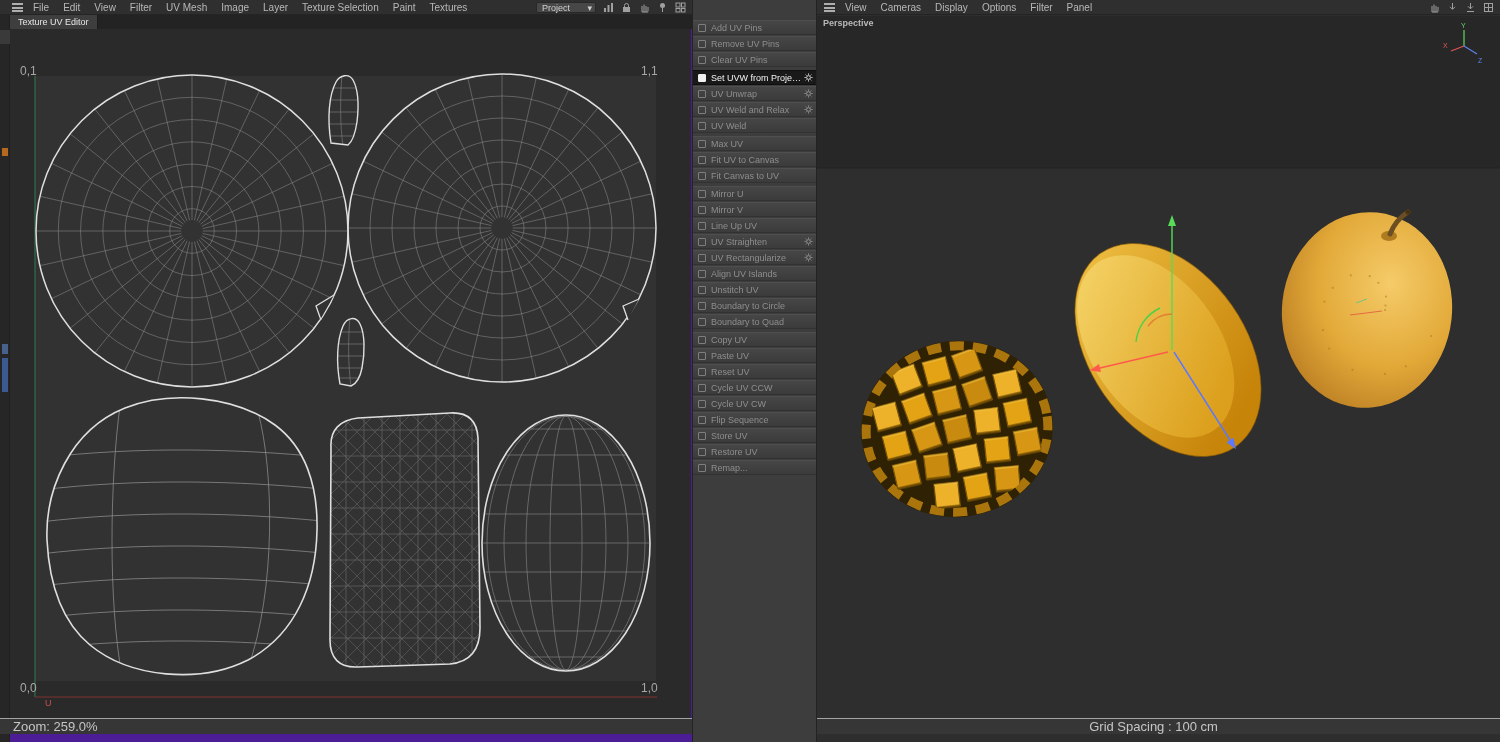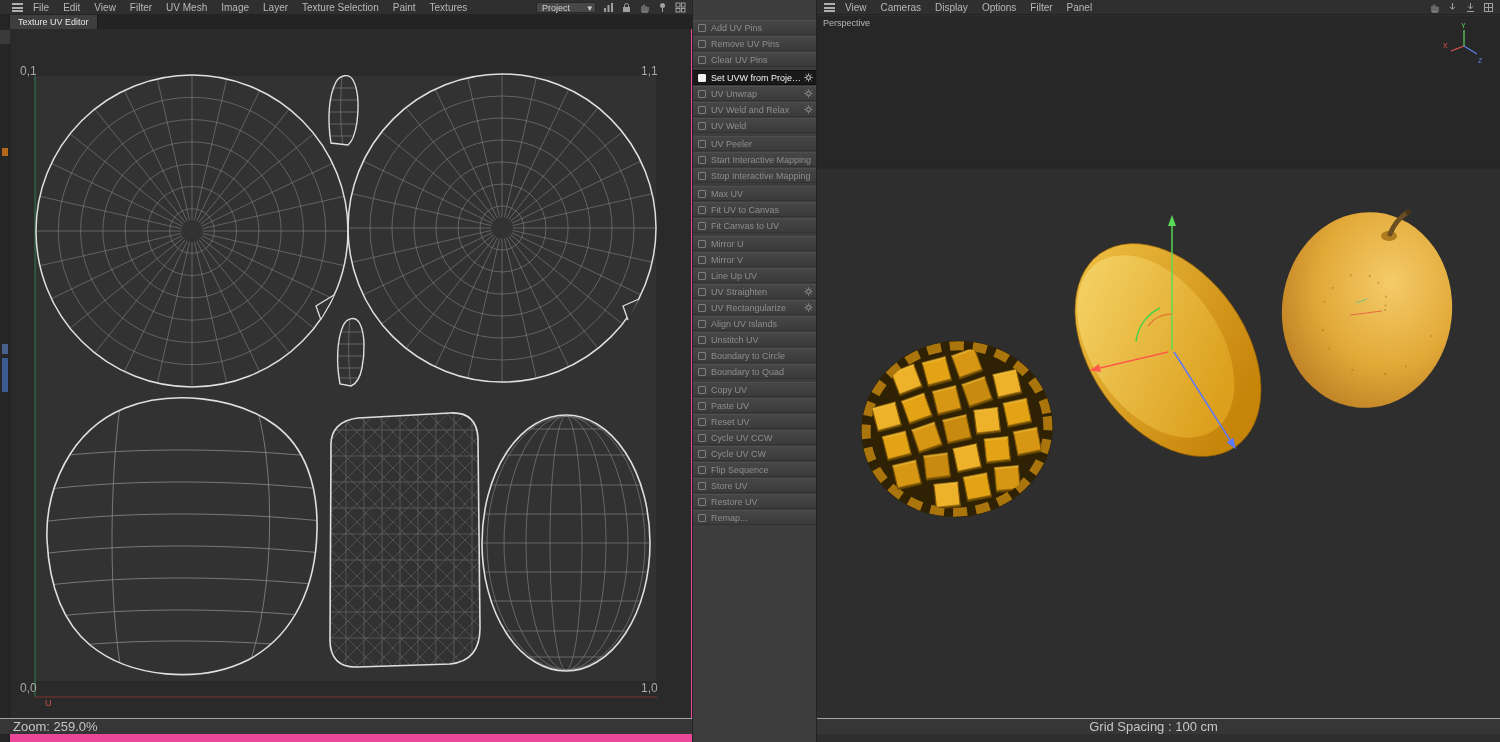--- a/index.html
+++ b/index.html
@@ -1,20 +1,20 @@
 <!DOCTYPE html>
 <html><head>
 <meta charset="utf-8">
 <style>
   *{margin:0;padding:0;box-sizing:border-box;}
   html,body{width:1500px;height:742px;background:#222;overflow:hidden;
     font-family:"Liberation Sans",sans-serif;-webkit-font-smoothing:antialiased;}
   #app{position:relative;width:1500px;height:742px;}
   .pane{position:absolute;top:0;height:742px;}
-  #left-pane{left:0;width:692px;background:#ec4899;}
+  #left-pane{left:0;width:692px;background:#4c1d95;}
   #cmd-pane{left:692px;width:125px;background:#3d3d3d;border-left:1px solid #232323;border-right:1px solid #232323;}
   #view-pane{left:817px;width:683px;background:#2e2e2e;}
 
   .menubar{position:absolute;top:0;left:0;right:0;height:15px;background:#2f2f2f;
     display:flex;align-items:center;color:#b8b8b8;font-size:10px;border-bottom:1px solid #242424;z-index:5;}
   .menu-items{display:flex;align-items:center;}
   .menu-item{padding:0 7px;cursor:default;white-space:nowrap;}
   .hamburger{display:inline-block;width:11px;height:9px;border-top:2px solid #aeaeae;border-bottom:2px solid #aeaeae;position:relative;margin:0 3px 0 12px;flex:none;}
   .hamburger::after{content:"";position:absolute;left:0;right:0;top:2.5px;height:2px;background:#aeaeae;}
   #view-pane .hamburger{margin-left:7px;}
@@ -50,21 +50,21 @@
     color:#8e8e8e;font-size:9px;cursor:default;white-space:nowrap;}
   .cmd-row.enabled{background:#191919;border-top-color:#0f0f0f;border-bottom-color:#0f0f0f;color:#f2f2f2;}
   .cmd-icon{flex:none;width:8px;height:8px;border:1px solid #7e7e7e;margin-right:5px;border-radius:1px;}
   .cmd-row.enabled .cmd-icon{border-color:#f0f0f0;background:#f0f0f0;}
   .cmd-label{overflow:hidden;text-overflow:ellipsis;}
   .cmd-gear{margin-left:auto;color:#9a9a9a;display:inline-flex;}
   .cmd-row.enabled .cmd-gear{color:#e6e6e6;}
 
   
   #vp-svg{position:absolute;left:0;top:16px;}
-  #perspective-label{position:absolute;left:6px;top:18px;font-size:9px;color:#b8b8b8;z-index:3;}
+  #perspective-label{position:absolute;left:6px;top:18px;font-size:9px;color:#b8b8b8;z-index:3;font-weight:bold;}
   #axis-gizmo{position:absolute;right:12px;top:20px;z-index:3;}
 </style>
 </head>
 <body>
 
 <div id="app">
 
   <div class="pane" id="left-pane">
     <div class="menubar" id="left-menubar">
       <span class="hamburger"></span>
@@ -426,34 +426,20 @@
             </span>
           </div>
           <div class="cmd-row">
             <span class="cmd-icon"></span>
             <span class="cmd-label">UV Weld</span>
           </div>
         </div>
         <div class="cmd-group">
           <div class="cmd-row">
             <span class="cmd-icon"></span>
-            <span class="cmd-label">UV Peeler</span>
-          </div>
-          <div class="cmd-row">
-            <span class="cmd-icon"></span>
-            <span class="cmd-label">Start Interactive Mapping</span>
-          </div>
-          <div class="cmd-row">
-            <span class="cmd-icon"></span>
-            <span class="cmd-label">Stop Interactive Mapping</span>
-          </div>
-        </div>
-        <div class="cmd-group">
-          <div class="cmd-row">
-            <span class="cmd-icon"></span>
             <span class="cmd-label">Max UV</span>
           </div>
           <div class="cmd-row">
             <span class="cmd-icon"></span>
             <span class="cmd-label">Fit UV to Canvas</span>
           </div>
           <div class="cmd-row">
             <span class="cmd-icon"></span>
             <span class="cmd-label">Fit Canvas to UV</span>
           </div>

